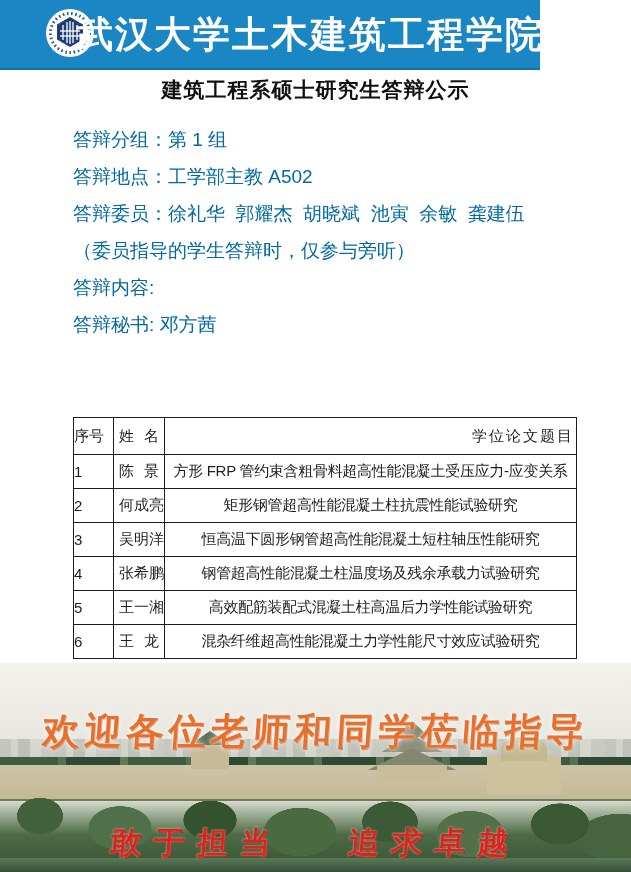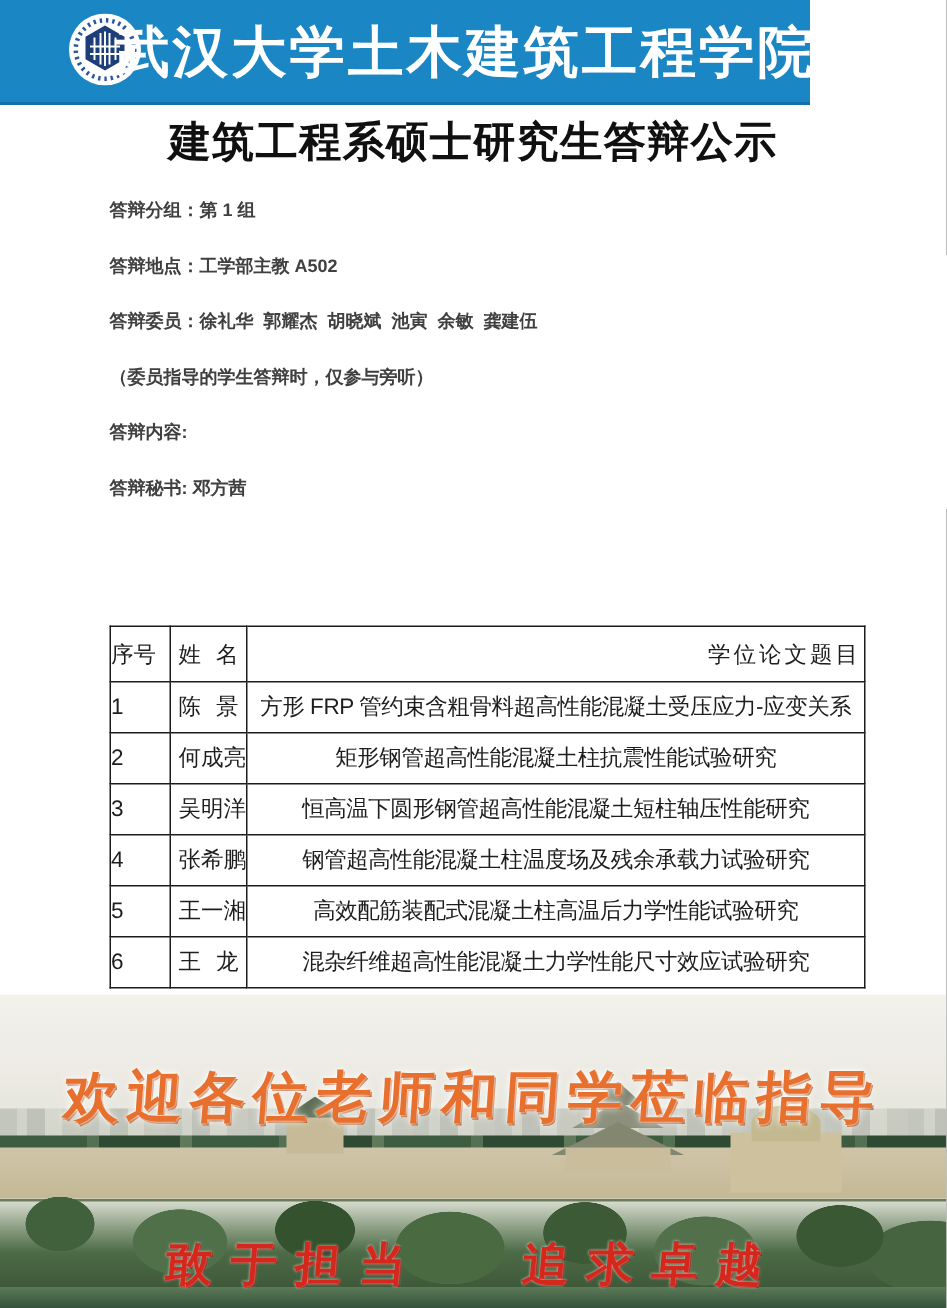--- a/index.html
+++ b/index.html
@@ -22,29 +22,28 @@
     position:absolute; left:120px; right:40px; top:0; height:70px;
     display:flex; align-items:center; justify-content:center;
     font-family:"Liberation Serif","DejaVu Serif",serif;
     font-weight:bold; font-size:37px; color:#ffffff; letter-spacing:2px;
     white-space:nowrap;
   }
 
   
   .subtitle {
     position:absolute; top:76px; left:0; width:631px; text-align:center;
-    font-size:28px; font-weight:900; color:#101010; letter-spacing:1px;
+    font-size:21px; font-weight:900; color:#101010; letter-spacing:1px;
   }
 
   
   .info { position:absolute; top:130px; left:73px; right:40px; }
   .line {
-    height:37px; font-size:12px; line-height:20px; color:#404040;
+    height:37px; font-size:19px; line-height:20px; color:#0369a1;
     white-space:pre-wrap;
-    font-weight:bold;
   }
 
   
   table.defense {
     position:absolute; top:417px; left:73px; width:504px;
     border-collapse:collapse; table-layout:fixed;
     font-size:15px; color:#1e1e1e;
   }
   table.defense th, table.defense td {
     border:1.5px solid #1c1c1c; overflow:hidden; white-space:nowrap;

